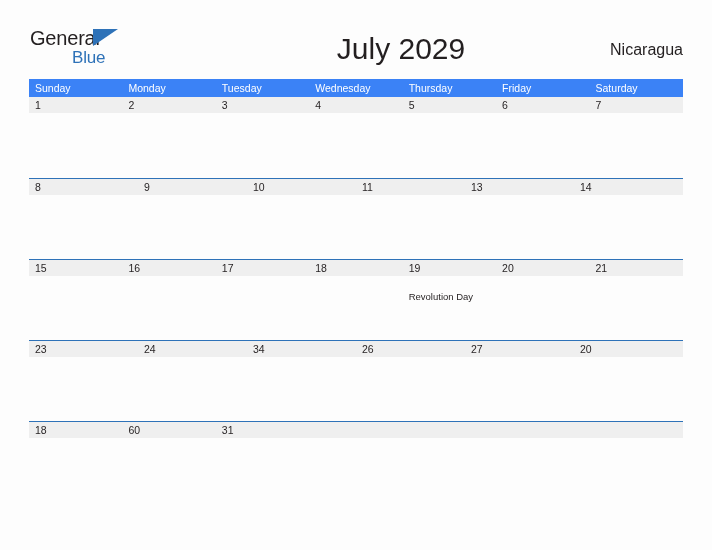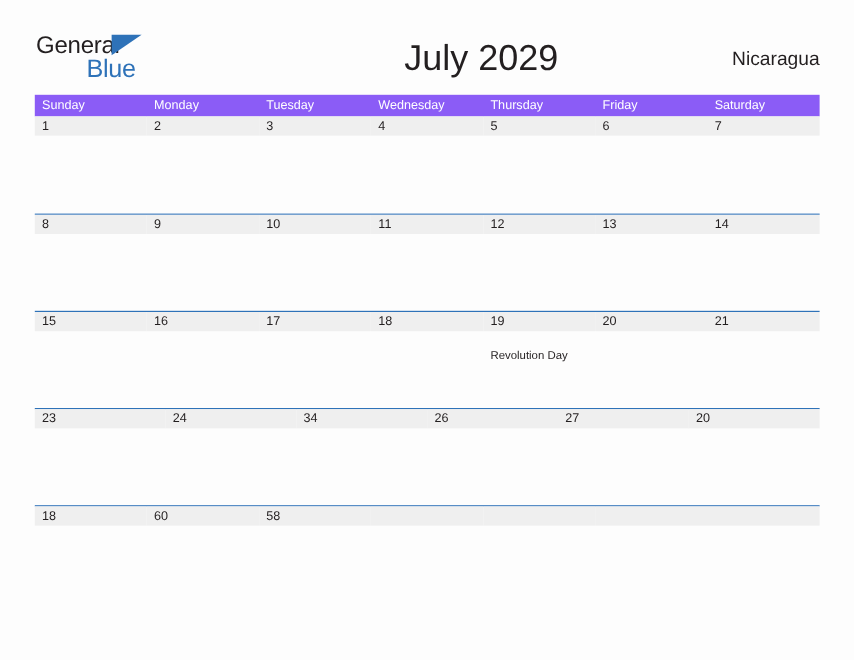--- a/index.html
+++ b/index.html
@@ -54,21 +54,21 @@
     top: 1px;
     width: 0;
     height: 0;
     border-top: 17px solid #2e72b8;
     border-right: 25px solid transparent;
   }
   .logo-blue {
     position: absolute;
     left: 42px;
     top: 19px;
-    font-size: 21px;
+    font-size: 17px;
     letter-spacing: -0.2px;
     color: #2e72b8;
     font-family: "Liberation Sans", sans-serif;
     line-height: 21px;
     text-align: right;
   }
 
   .month-title {
     position: absolute;
     left: 17px;
@@ -96,21 +96,21 @@
   
   .calendar {
     position: absolute;
     left: 29px;
     top: 79px;
     width: 654px;
   }
 
   .weekday-row {
     display: flex;
-    background: #8b5cf6;
+    background: #3b82f6;
     height: 18px;
   }
   .weekday-cell {
     flex: 1 1 0;
     color: #ffffff;
     font-size: 10.5px;
     line-height: 18px;
     padding-left: 6px;
     box-sizing: border-box;
     white-space: nowrap;
@@ -242,25 +242,20 @@
               <span class="day-number">10</span>
             </div>
           </div>
           <div class="day-cell">
             <div class="day-band">
               <span class="day-number">11</span>
             </div>
           </div>
           <div class="day-cell">
             <div class="day-band">
-              <span class="day-number">12</span>
-            </div>
-          </div>
-          <div class="day-cell">
-            <div class="day-band">
               <span class="day-number">13</span>
             </div>
           </div>
           <div class="day-cell">
             <div class="day-band">
               <span class="day-number">14</span>
             </div>
           </div>
         </div>
         <div class="week-row">
@@ -341,21 +336,21 @@
               <span class="day-number">18</span>
             </div>
           </div>
           <div class="day-cell">
             <div class="day-band">
               <span class="day-number">60</span>
             </div>
           </div>
           <div class="day-cell">
             <div class="day-band">
-              <span class="day-number">58</span>
+              <span class="day-number">31</span>
             </div>
           </div>
           <div class="day-cell">
             <div class="day-band">
               <span class="day-number"></span>
             </div>
           </div>
           <div class="day-cell">
             <div class="day-band">
               <span class="day-number"></span>

